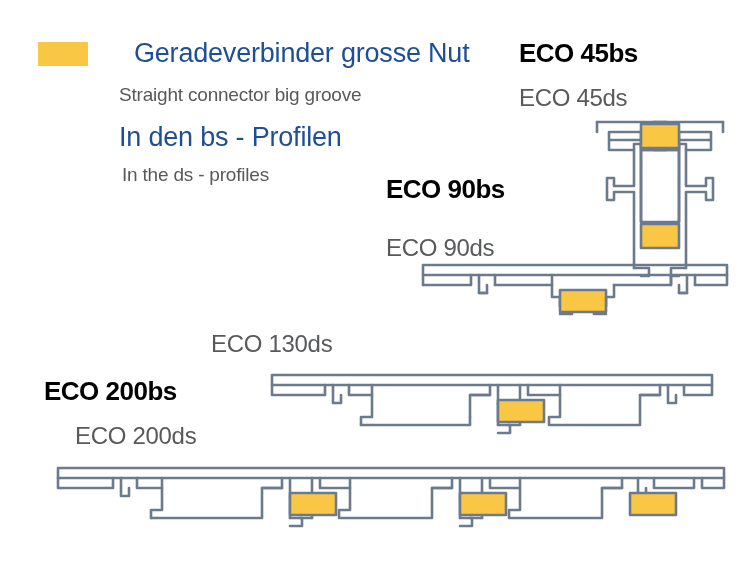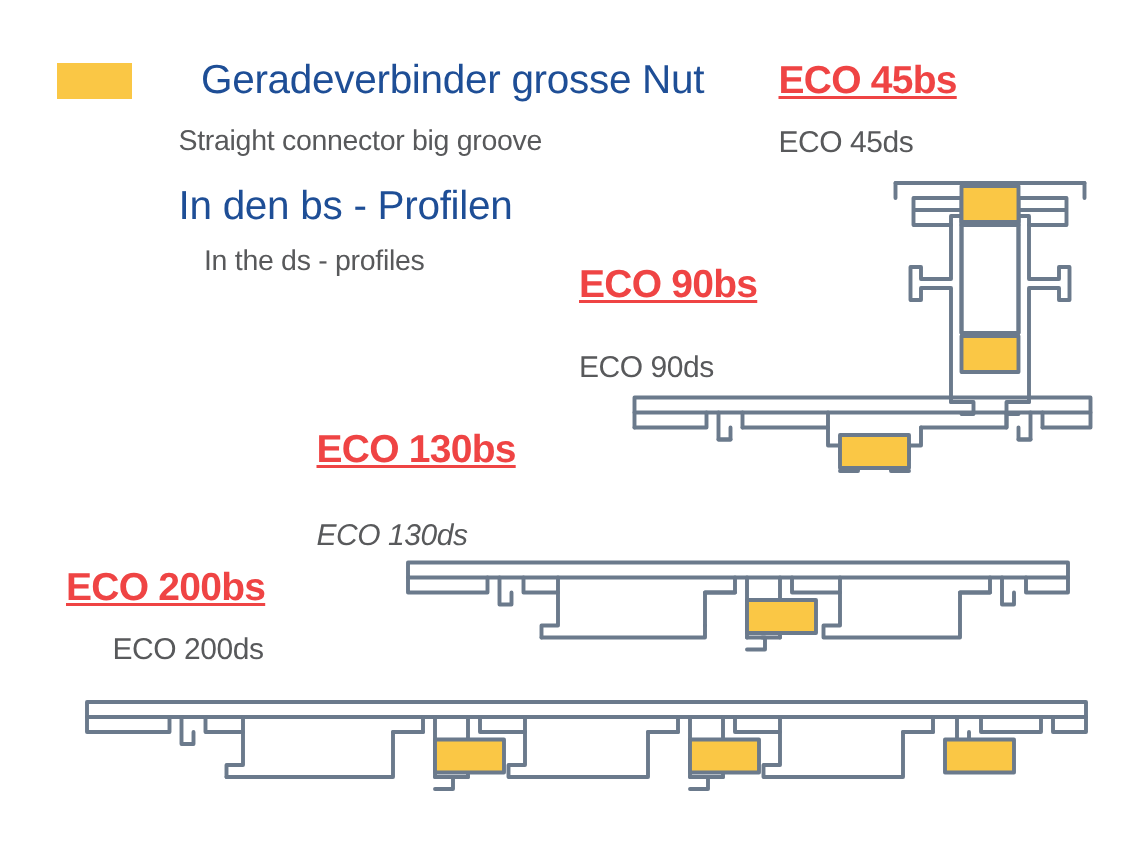--- a/index.html
+++ b/index.html
@@ -18,39 +18,39 @@
   .txt{position:absolute;white-space:nowrap;}
   .t-blue-lg{
     color:#1e4e96;font-size:27px;font-weight:400;
     font-family:"Liberation Sans", sans-serif;letter-spacing:-0.2px;
   }
   .t-grey-md{
     color:#58595b;font-size:19px;font-weight:400;
     font-family:"Liberation Sans", sans-serif;letter-spacing:-0.2px;
   }
   .t-blue-hd{
-    color:#ef4444;font-size:26px;font-weight:bold;
-    font-family:"Liberation Sans", sans-serif;letter-spacing:-0.5px;text-decoration:underline;
+    color:#000000;font-size:26px;font-weight:bold;
+    font-family:"Liberation Sans", sans-serif;letter-spacing:-0.5px;
   }
   .t-grey-sub{
-    color:#58595b;font-size:20px;font-weight:400;
+    color:#58595b;font-size:24px;font-weight:400;
     font-family:"Liberation Sans", sans-serif;letter-spacing:-0.3px;
   }
 
   #legend-title{left:110px;top:38px;margin-left:24px;}
   #legend-sub{left:119px;top:84px;}
   #legend-line3{left:119px;top:122px;}
-  #legend-line4{left:136px;top:164px;}
+  #legend-line4{left:122px;top:164px;}
 
   #lbl-45-main{left:519px;top:38px;}
   #lbl-45-sub{left:519px;top:84px;}
   #lbl-90-main{left:386px;top:174px;}
   #lbl-90-sub{left:386px;top:222px;margin-top:12px;}
   #lbl-130-main{left:211px;top:284px;}
-  #lbl-130-sub{left:211px;top:346px;font-style:italic;}
+  #lbl-130-sub{left:211px;top:330px;}
   #lbl-200-main{left:44px;top:376px;text-align:right;}
   #lbl-200-sub{left:44px;top:422px;margin-left:31px;}
 
   svg{position:absolute;left:0;top:0;overflow:visible;}
   .pf{fill:none;stroke:#6b7a8c;stroke-width:2.6;
       stroke-linejoin:round;stroke-linecap:round;}
   .blk{fill:#fac745;stroke:#6b7a8c;stroke-width:2.6;stroke-linejoin:round;}
 </style>
 </head>
 <body>
@@ -63,21 +63,20 @@
   <div class="txt t-grey-md" id="legend-sub">Straight connector big groove</div>
   <div class="txt t-blue-lg" id="legend-line3">In den bs - Profilen</div>
   <div class="txt t-grey-md" id="legend-line4">In the ds - profiles</div>
 
   <div class="txt t-blue-hd" id="lbl-45-main">ECO 45bs</div>
   <div class="txt t-grey-sub" id="lbl-45-sub">ECO 45ds</div>
 
   <div class="txt t-blue-hd" id="lbl-90-main">ECO 90bs</div>
   <div class="txt t-grey-sub" id="lbl-90-sub">ECO 90ds</div>
 
-  <div class="txt t-blue-hd" id="lbl-130-main">ECO 130bs</div>
   <div class="txt t-grey-sub" id="lbl-130-sub">ECO 130ds</div>
 
   <div class="txt t-blue-hd" id="lbl-200-main">ECO 200bs</div>
   <div class="txt t-grey-sub" id="lbl-200-sub">ECO 200ds</div>
 
   <svg width="756" height="567">
     <g>
 
       <path class="pf" d="M597,122 H666 V132 H609 V140 H666 V150 H641 V144 H634 V150 H609 V140"></path>
 

